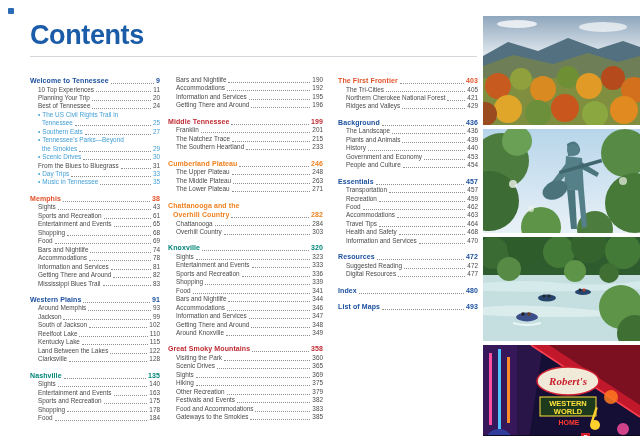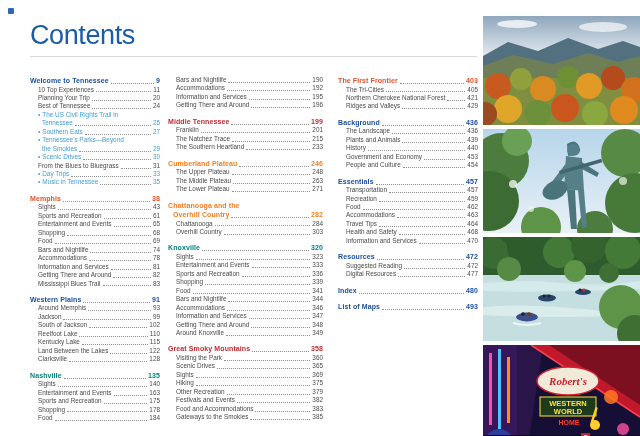--- a/index.html
+++ b/index.html
@@ -1,19 +1,19 @@
 <!DOCTYPE html>
 <html><head>
 <meta charset="utf-8">
 <style>
   html,body{margin:0;padding:0;background:#e9e9e9;}
   .sheet{position:relative;width:640px;height:436px;background:#ffffff;overflow:hidden;
          font-family:"Liberation Sans",sans-serif;}
   .corner-mark{position:absolute;left:8px;top:8px;width:6px;height:6px;background:#2a6bb5;border-radius:1px;}
-  .title{position:absolute;left:30px;top:20px;font-size:27px;font-weight:normal;color:#1b5ca8;letter-spacing:-0.4px;}
+  .title{position:absolute;left:30px;top:20px;font-size:27px;font-weight:bold;color:#1b5ca8;letter-spacing:-0.4px;}
   .rule{position:absolute;left:30px;top:56px;width:447px;border-top:1.5px solid #d4d7dc;}
   .col{position:absolute;top:76px;}
   #col0{left:30px;width:130px;}
   #col1{left:168px;width:155px;}
   #col2{left:338px;width:140px;}
   .section{margin-bottom:7px;}
   .row{display:flex;align-items:flex-end;}
   .row.head{font-size:7px;font-weight:bold;line-height:9.5px;letter-spacing:0.1px;}
   .row.item{font-size:6.4px;line-height:8.45px;padding-left:8px;color:#4a4a4a;}
   .label{white-space:nowrap;}

